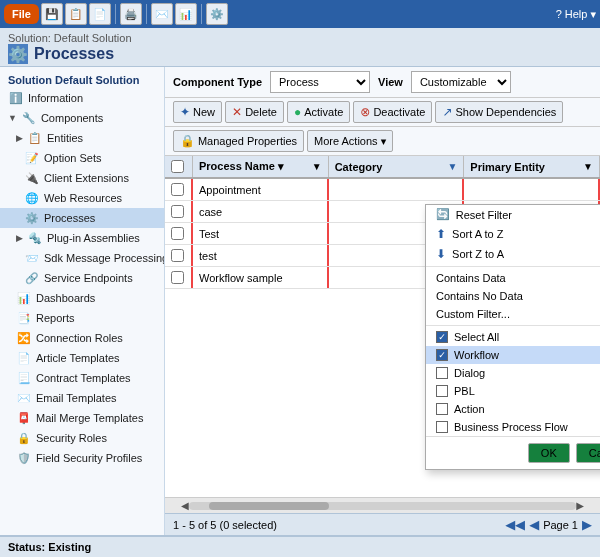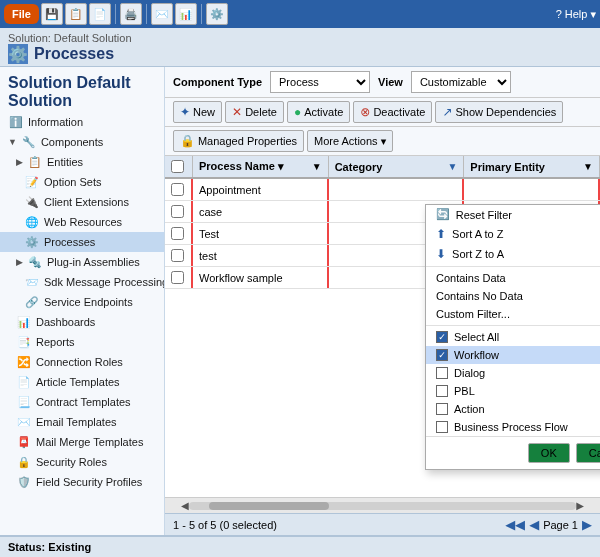--- a/index.html
+++ b/index.html
@@ -23,21 +23,21 @@
 
     
     .content-area { display: flex; flex: 1; overflow: hidden; }
 
     
     .sidebar { width: 165px; min-width: 165px; background: #f5f8fc; border-right: 1px solid #c8d8e8; overflow-y: auto; padding: 4px 0; }
     .sidebar-item { padding: 2px 4px 2px 8px; cursor: pointer; display: flex; align-items: center; gap: 4px; font-size: 11px; color: #1a1a1a; white-space: nowrap; }
     .sidebar-item.selected { background: #c2d8f0; }
     .sidebar-item.indent1 { padding-left: 16px; }
     .sidebar-item.indent2 { padding-left: 24px; }
-    .sidebar-section { padding: 3px 4px 2px 8px; font-weight: bold; font-size: 16px; color: #1a3a6e; }
+    .sidebar-section { padding: 3px 4px 2px 8px; font-weight: bold; font-size: 11px; color: #1a3a6e; }
     .tree-arrow { font-size: 9px; color: #555; }
     .sidebar-icon { width: 16px; height: 16px; display: inline-flex; align-items: center; justify-content: center; flex-shrink: 0; }
 
     
     .main-panel { flex: 1; display: flex; flex-direction: column; overflow: hidden; }
 
     
     .filter-bar { padding: 4px 8px; display: flex; align-items: center; gap: 8px; border-bottom: 1px solid #ccc; background: #f5f8fc; }
     .filter-label { font-size: 11px; font-weight: bold; }
     .filter-select { font-size: 11px; border: 1px solid #aaa; background: #fff; padding: 2px 4px; height: 22px; }

